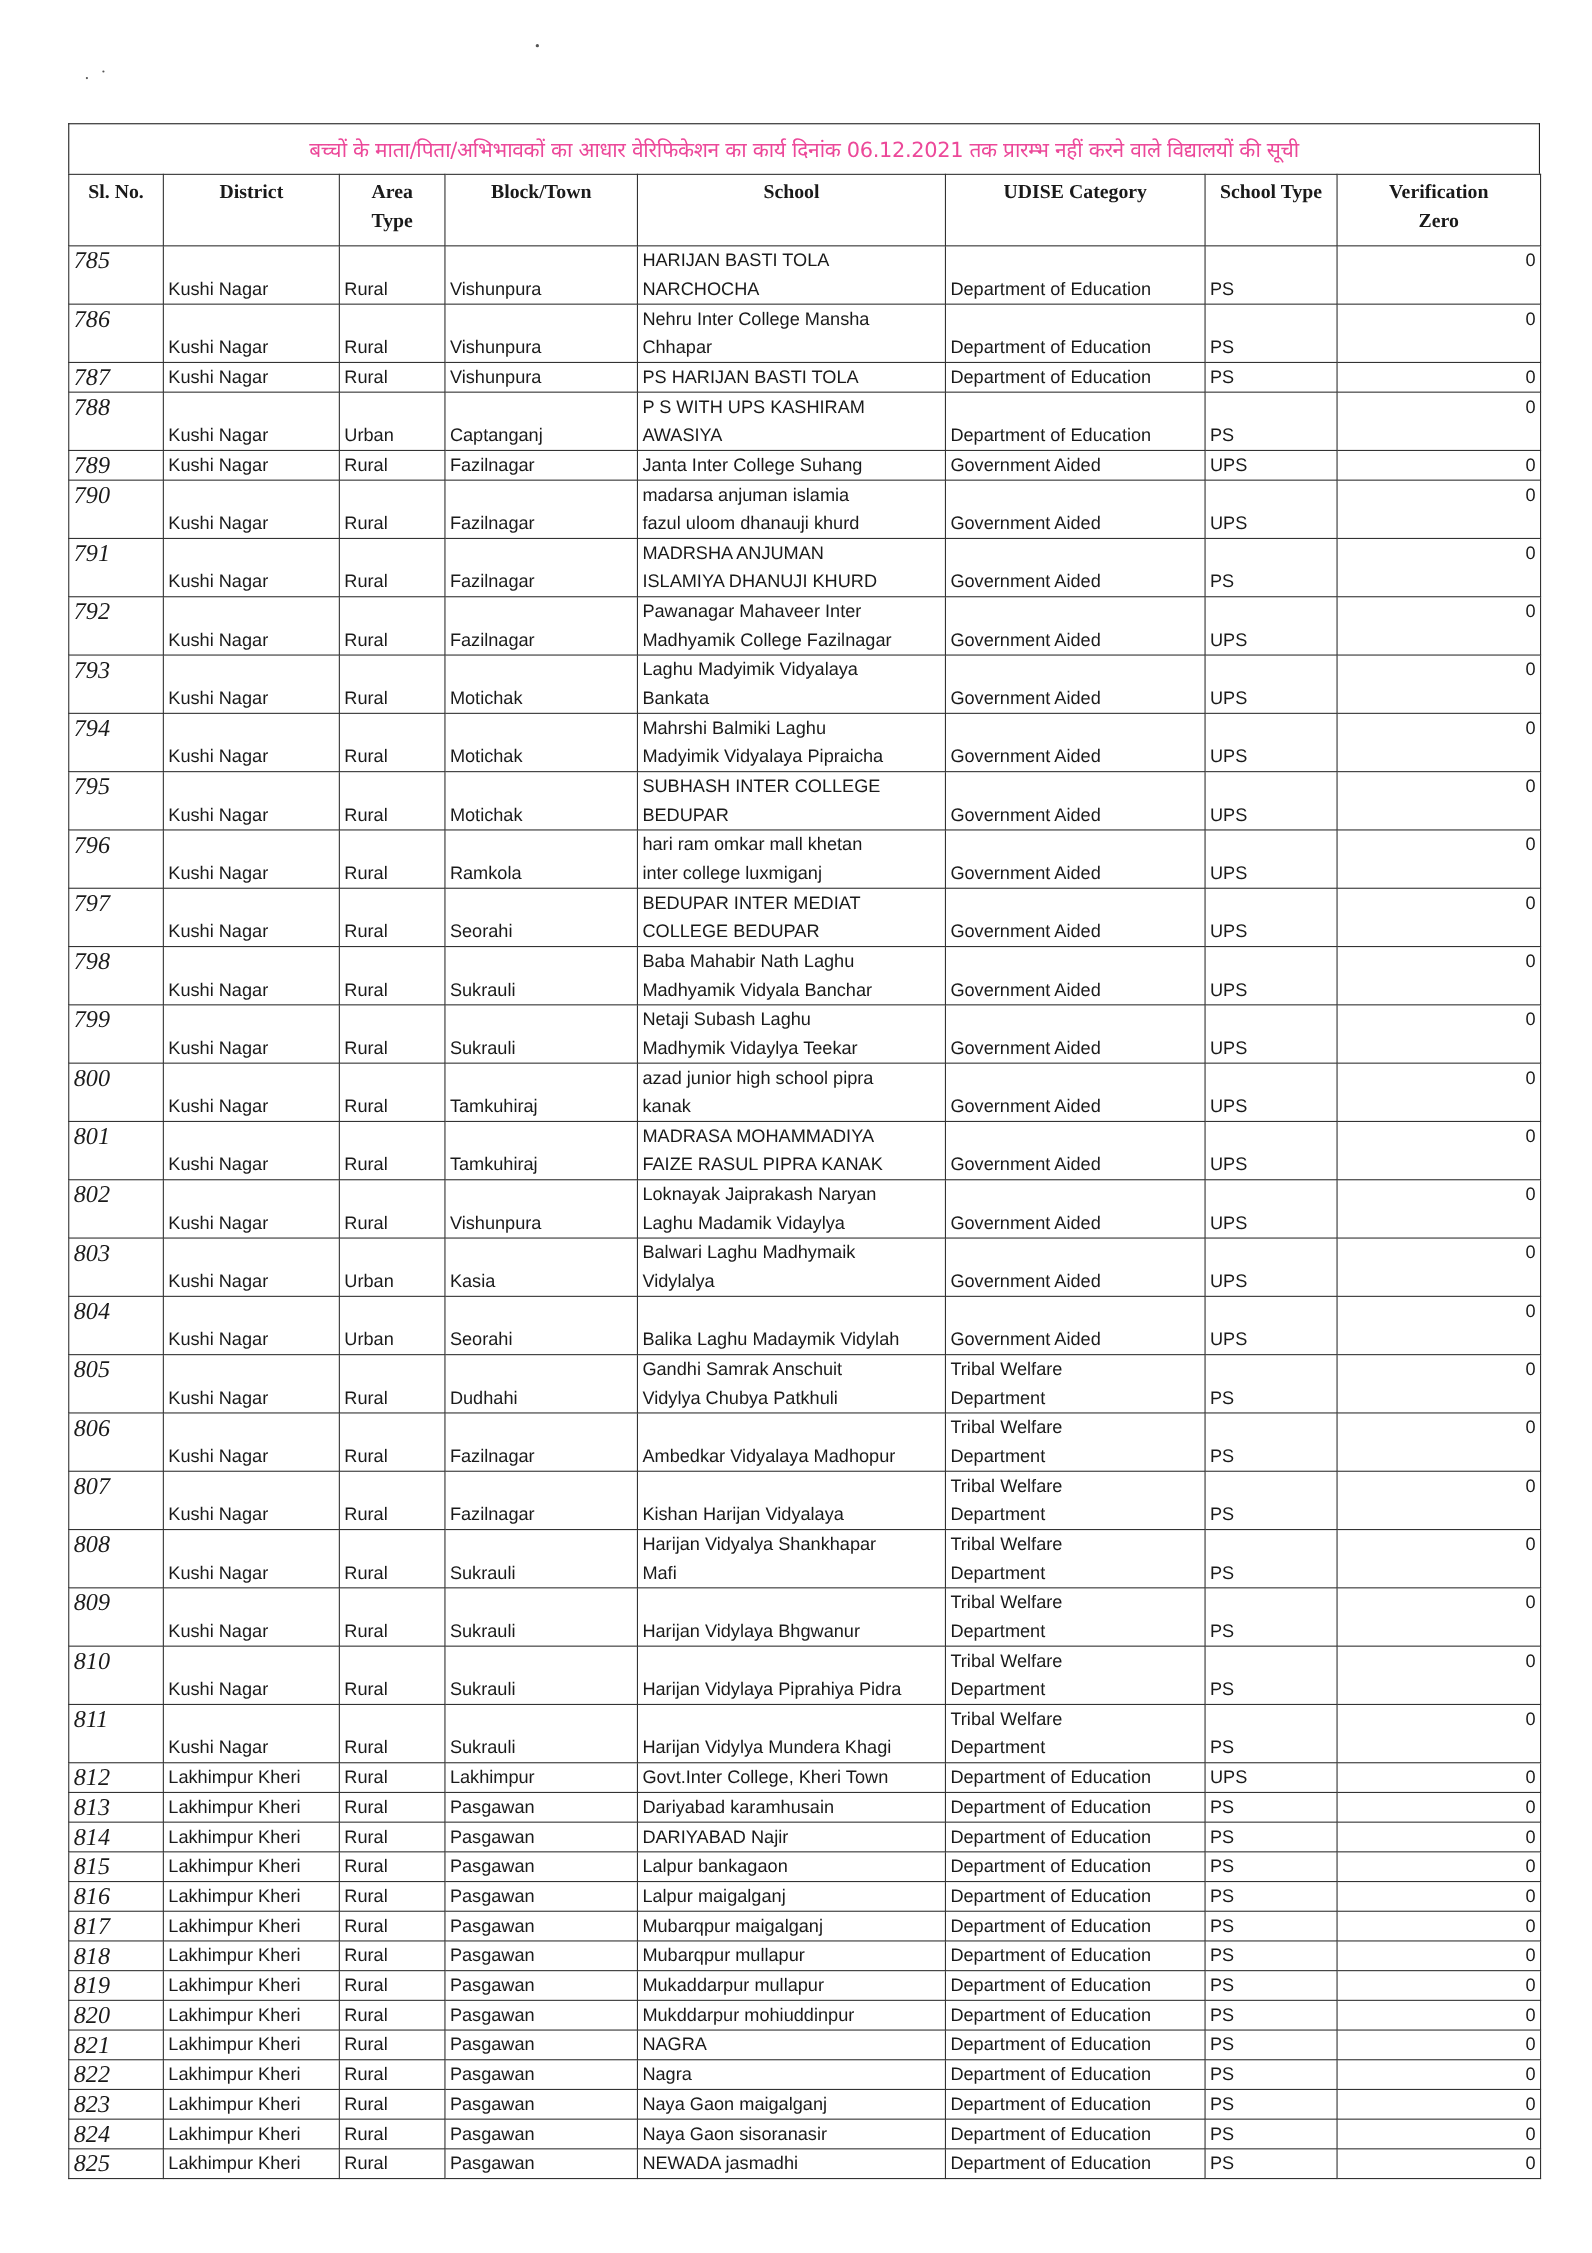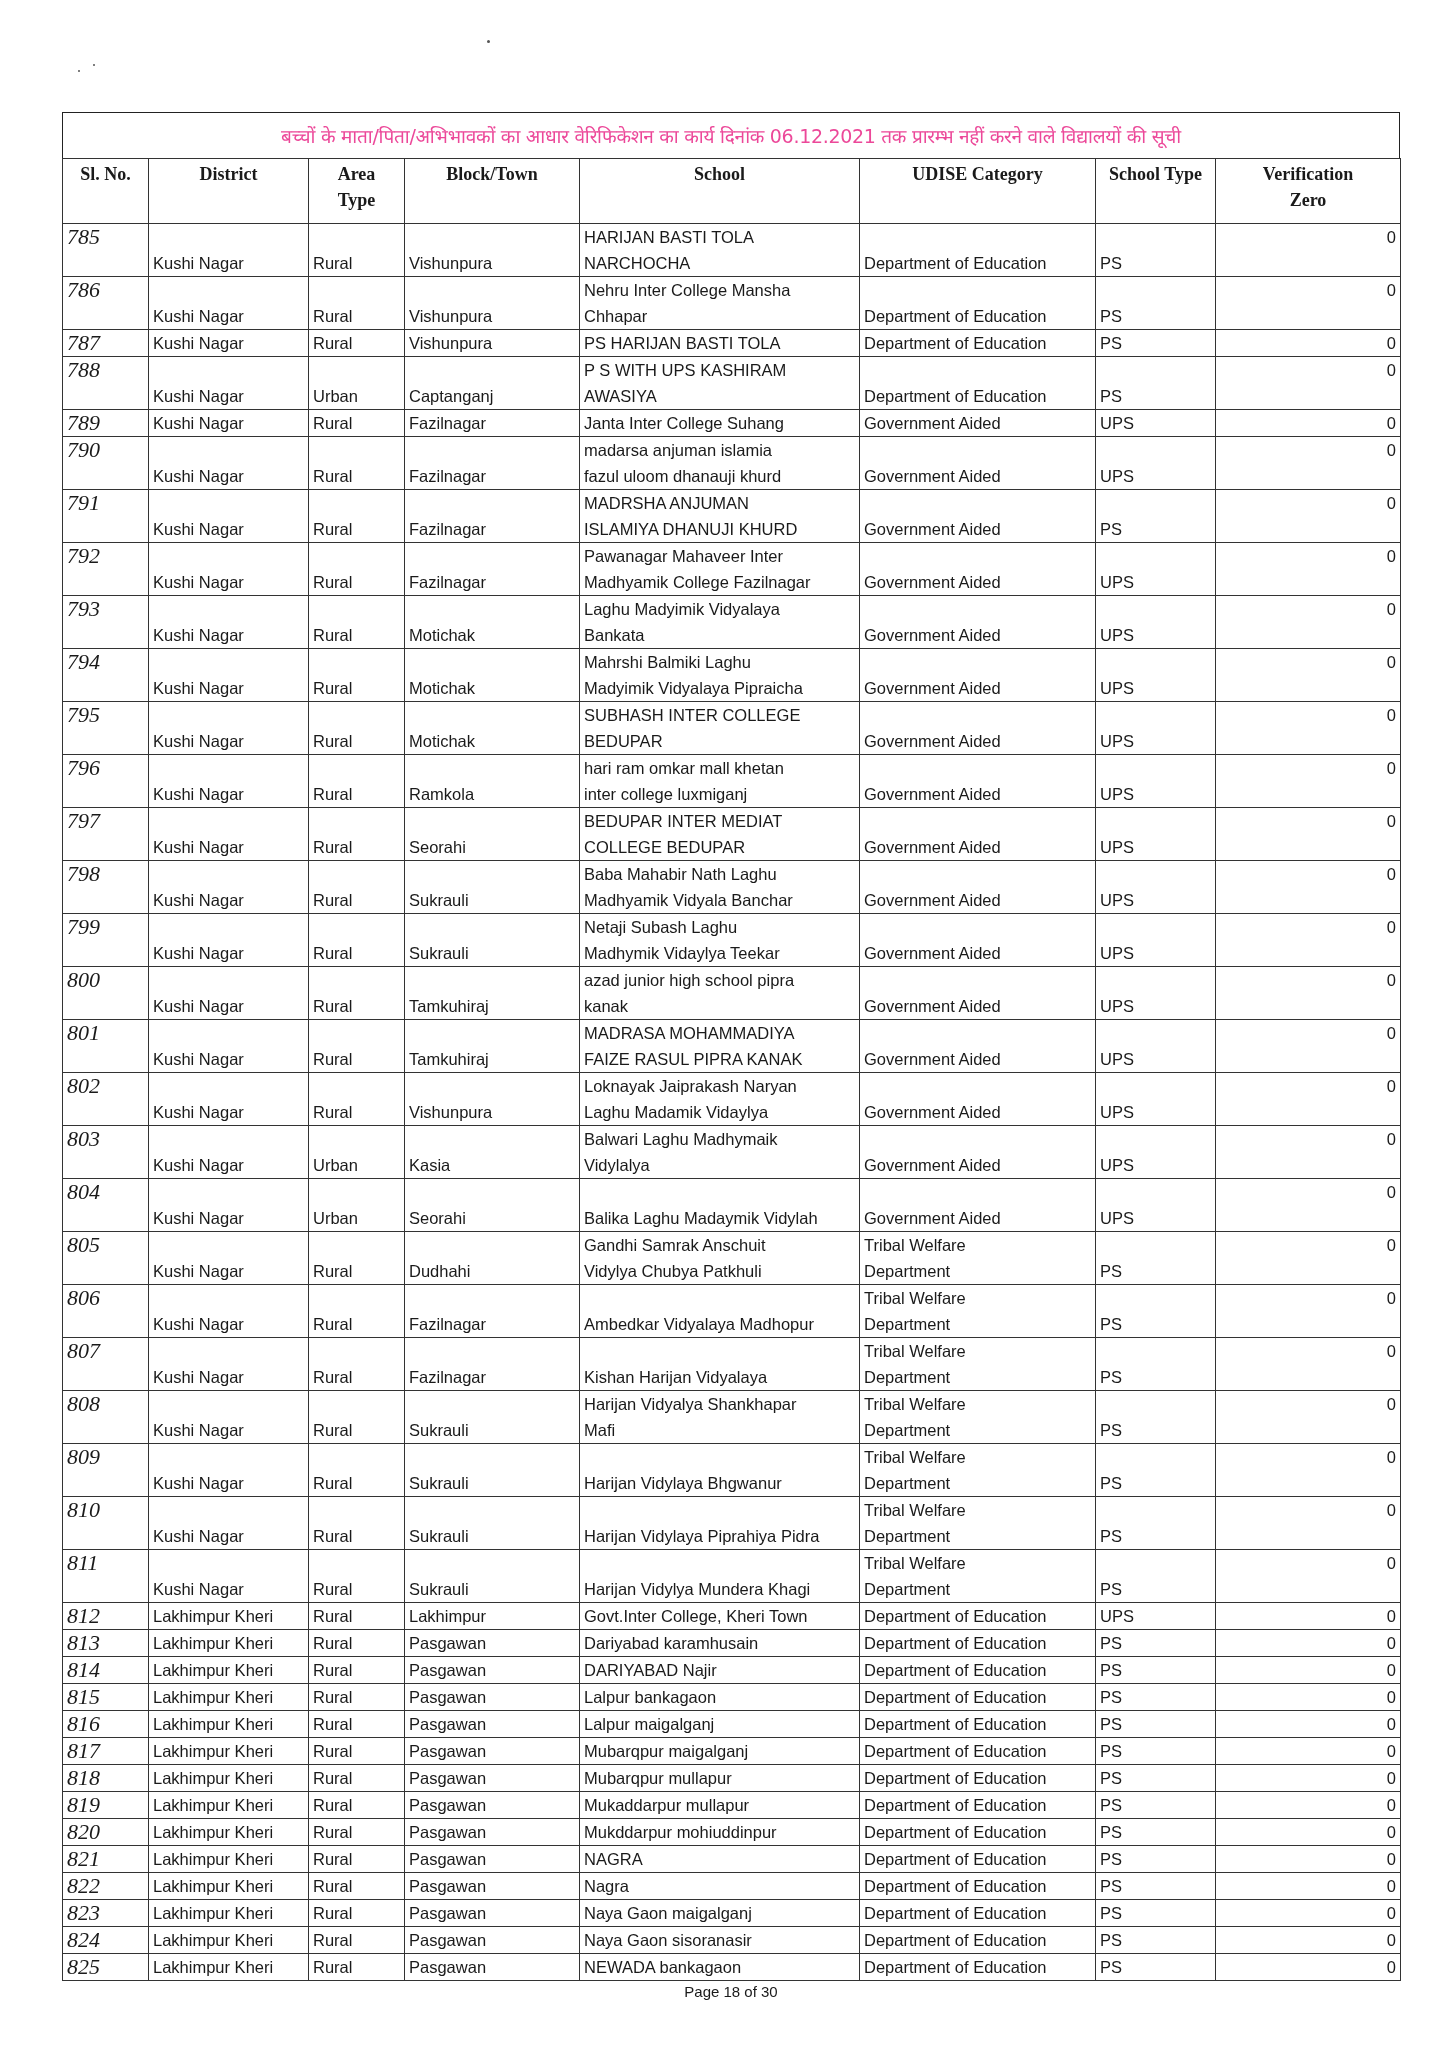--- a/index.html
+++ b/index.html
@@ -485,21 +485,20 @@
           <td><span class="cell">Naya Gaon sisoranasir</span></td>
           <td><span class="cell">Department of Education</span></td>
           <td><span class="cell">PS</span></td>
           <td class="zero"><span class="cell">0</span></td>
         </tr>
         <tr class="single">
           <td class="sl"><span class="cell">825</span></td>
           <td><span class="cell">Lakhimpur Kheri</span></td>
           <td><span class="cell">Rural</span></td>
           <td><span class="cell">Pasgawan</span></td>
-          <td><span class="cell">NEWADA bankagaon</span></td>
+          <td><span class="cell">NEWADA jasmadhi</span></td>
           <td><span class="cell">Department of Education</span></td>
           <td><span class="cell">PS</span></td>
           <td class="zero"><span class="cell">0</span></td>
         </tr>
       </tbody>
   </table>
-  <div class="footer">Page 18 of 30</div>
 </div>
 
 </body></html>

